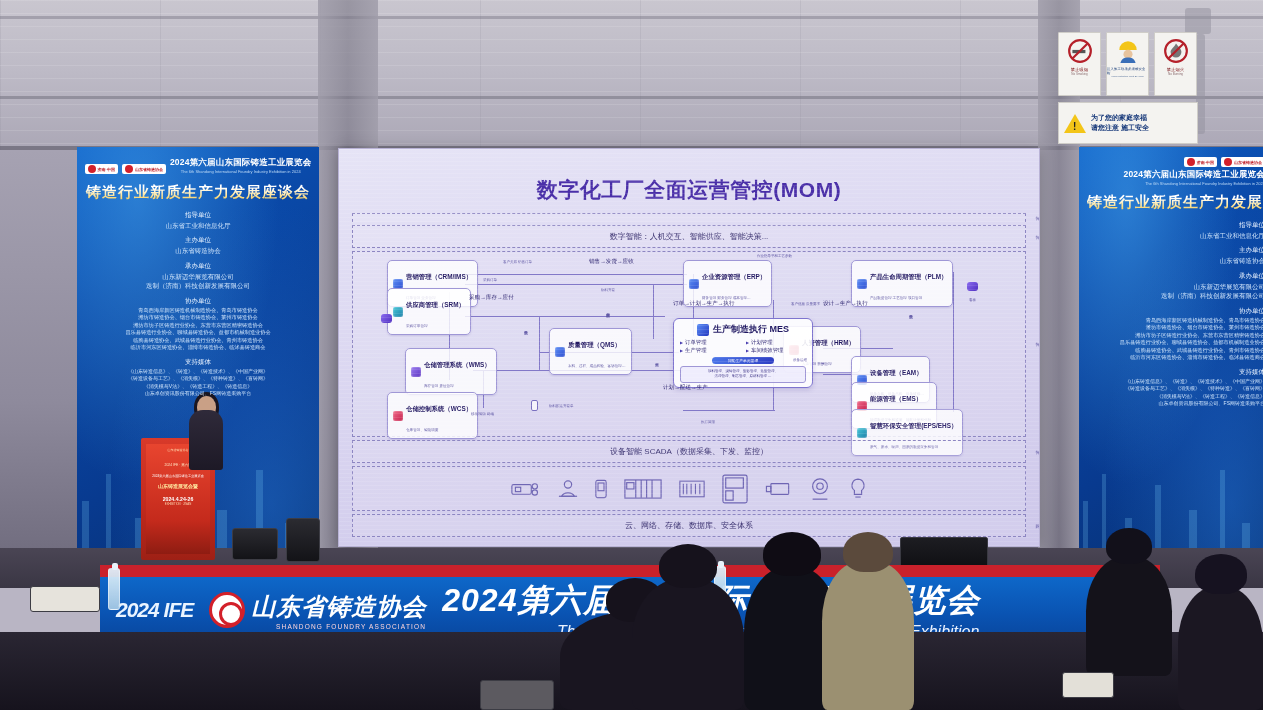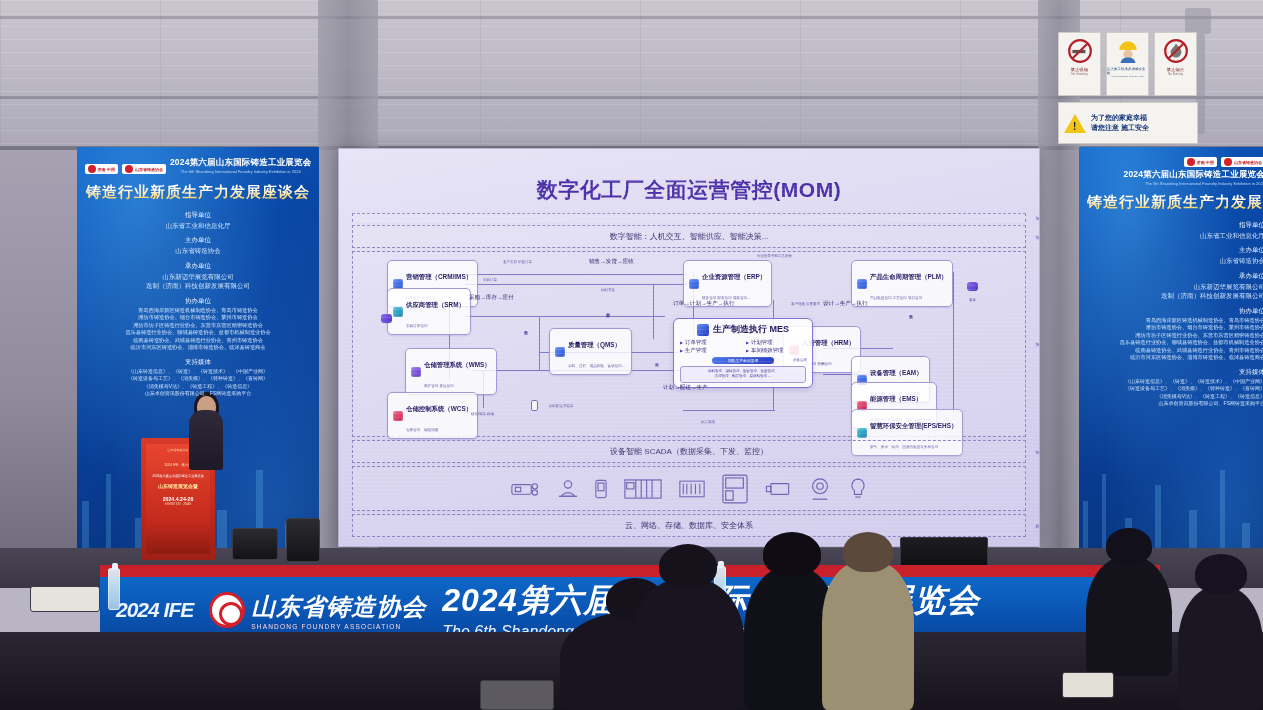--- a/index.html
+++ b/index.html
@@ -232,21 +232,21 @@
   .speaker-hair:after{
     content:""; position:absolute; left:2px; top:16px; width:21px; height:30px;
     background:#1b1620; border-radius:0 0 10px 10px;
   }
 
   .table-banner {
     position:absolute; left:100px; top:565px; width:1060px; height:90px; overflow:hidden;
     background:linear-gradient(180deg,#0f6ed0 0%,#0a53b2 55%,#073f92 100%);
   }
   .tb-red { position:absolute; left:0; top:0; width:100%; height:12px; background:#c9212b; }
-  .tb-inner { position:relative; display:flex; align-items:center; height:100%; padding-left:16px; gap:16px; }
+  .tb-inner { position:relative; display:flex; align-items:center; height:100%; padding-left:16px; gap:16px;text-align:right; }
   .tb-logo1 { font-size:21px; font-style:italic; font-weight:bold; color:#eaf4ff; letter-spacing:-1px; }
   .tb-assoc { display:flex; align-items:center; gap:6px; }
   .tb-seal { width:36px;height:36px;border-radius:50%;border:3px solid #d3202a;background:#fff; position:relative; flex:none;}
   .tb-seal:after{content:"";position:absolute;left:7px;top:7px;width:18px;height:18px;border:3px solid #d3202a;border-radius:50%;}
   .tb-assoc-cn { font-size:24px; font-weight:bold; color:#fff; font-style:italic; letter-spacing:1px; }
   .tb-assoc-en { font-size:6.5px; color:#ffd7db; letter-spacing:1.2px; }
   .tb-title-cn { font-size:32px; font-weight:bold; color:#fff; font-style:italic; white-space:nowrap; letter-spacing:1px; }
   .tb-title-en { font-size:16px; font-style:italic; color:#eaf2ff; white-space:nowrap; }
 
   .table-row-front {

